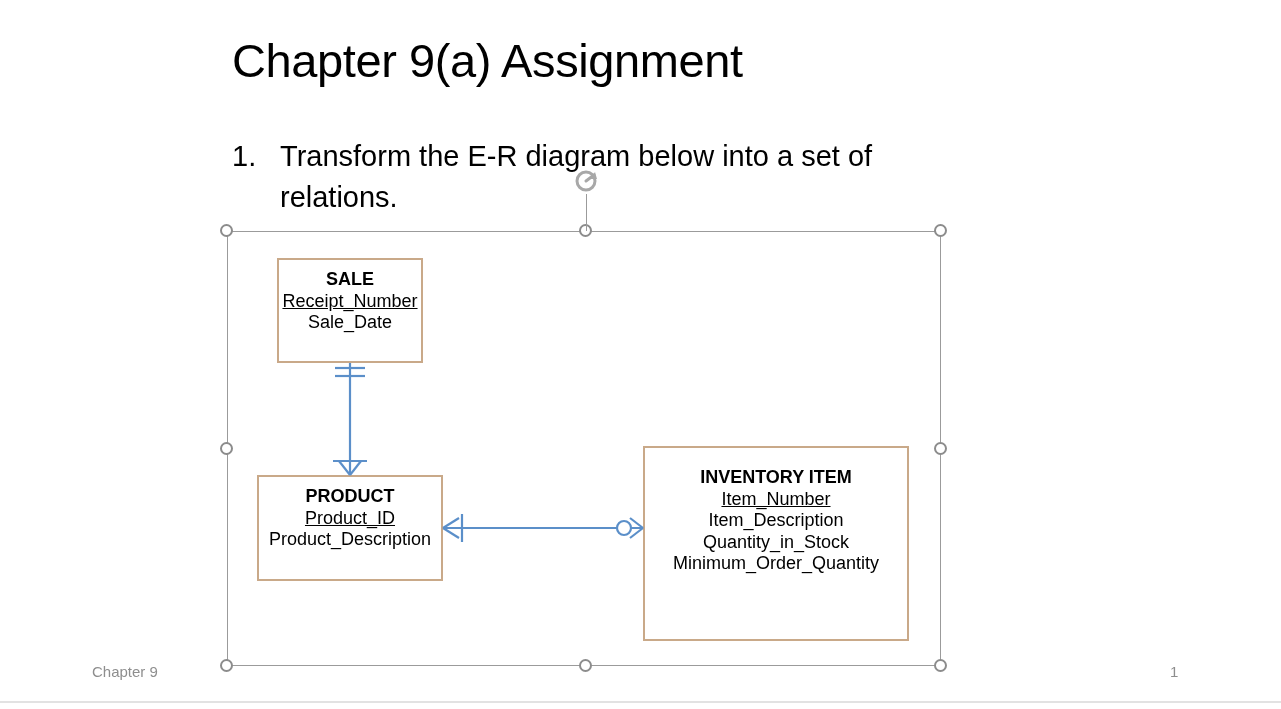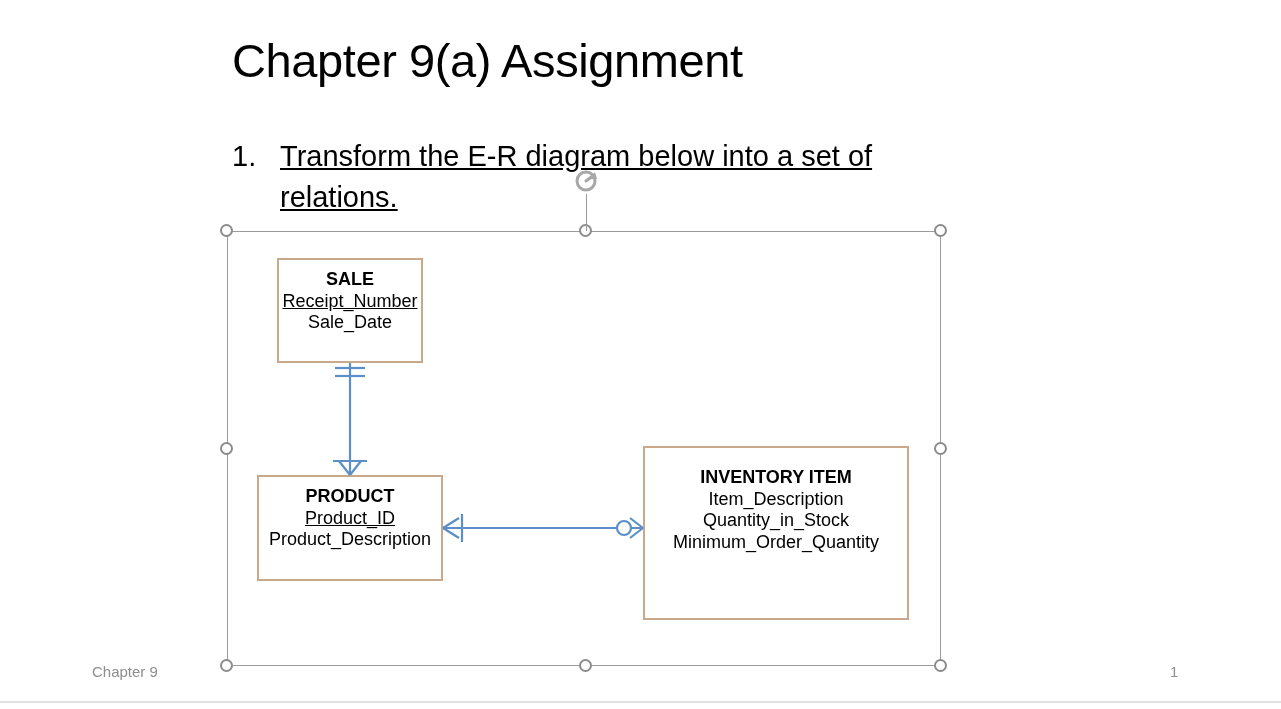--- a/index.html
+++ b/index.html
@@ -52,21 +52,20 @@
     line-height: 1.42;
     color: #000000;
   }
   .body-item-number {
     width: 48px;
     flex: 0 0 48px;
     text-align: left;
   }
   .body-item-text {
     flex: 1 1 auto;
-    text-decoration: underline;
   }
 
   
   #selection-frame {
     position: absolute;
     left: 227px;
     top: 231px;
     width: 714px;
     height: 435px;
     border: 1px solid #9b9b9b;
@@ -144,21 +143,21 @@
   #entity-product {
     left: 257px;
     top: 475px;
     width: 186px;
     height: 106px;
   }
   #entity-inventory {
     left: 643px;
     top: 446px;
     width: 266px;
-    height: 174px;
+    height: 195px;
     padding-top: 18px;
   }
 
   
   #footer-text {
     position: absolute;
     left: 92px;
     top: 663px;
     font-size: 15px;
     color: #8e8e8e;
@@ -201,20 +200,21 @@
   </div>
 
   <div class="entity" id="entity-product">
     <div class="entity-name">PRODUCT</div>
     <div class="entity-attr key">Product_ID</div>
     <div class="entity-attr">Product_Description</div>
   </div>
 
   <div class="entity" id="entity-inventory">
     <div class="entity-name">INVENTORY ITEM</div>
+    <div class="entity-attr key">Item_Number</div>
     <div class="entity-attr">Item_Description</div>
     <div class="entity-attr">Quantity_in_Stock</div>
     <div class="entity-attr">Minimum_Order_Quantity</div>
   </div>
 
   <svg id="er-canvas" viewBox="0 0 1281 700">
     <g stroke="#5b8fc9" stroke-width="2.2" fill="none" stroke-linecap="butt">
 
       <line x1="350" y1="363" x2="350" y2="475"></line>
 

